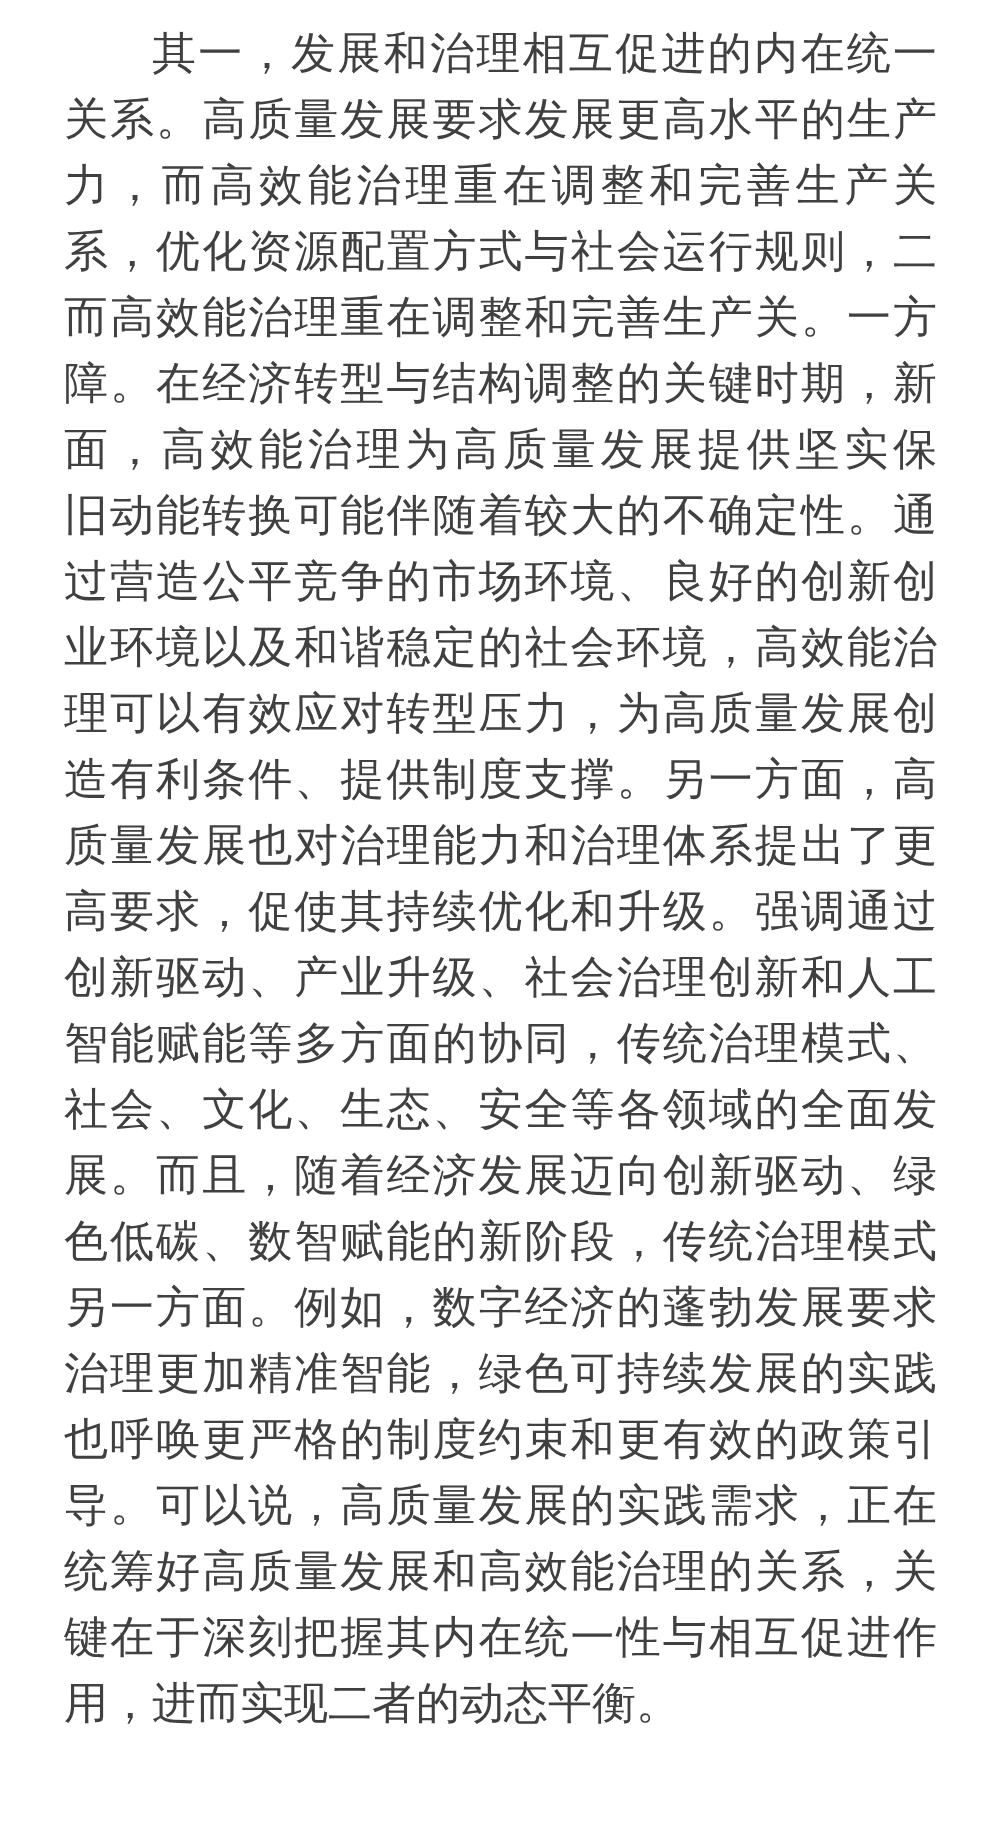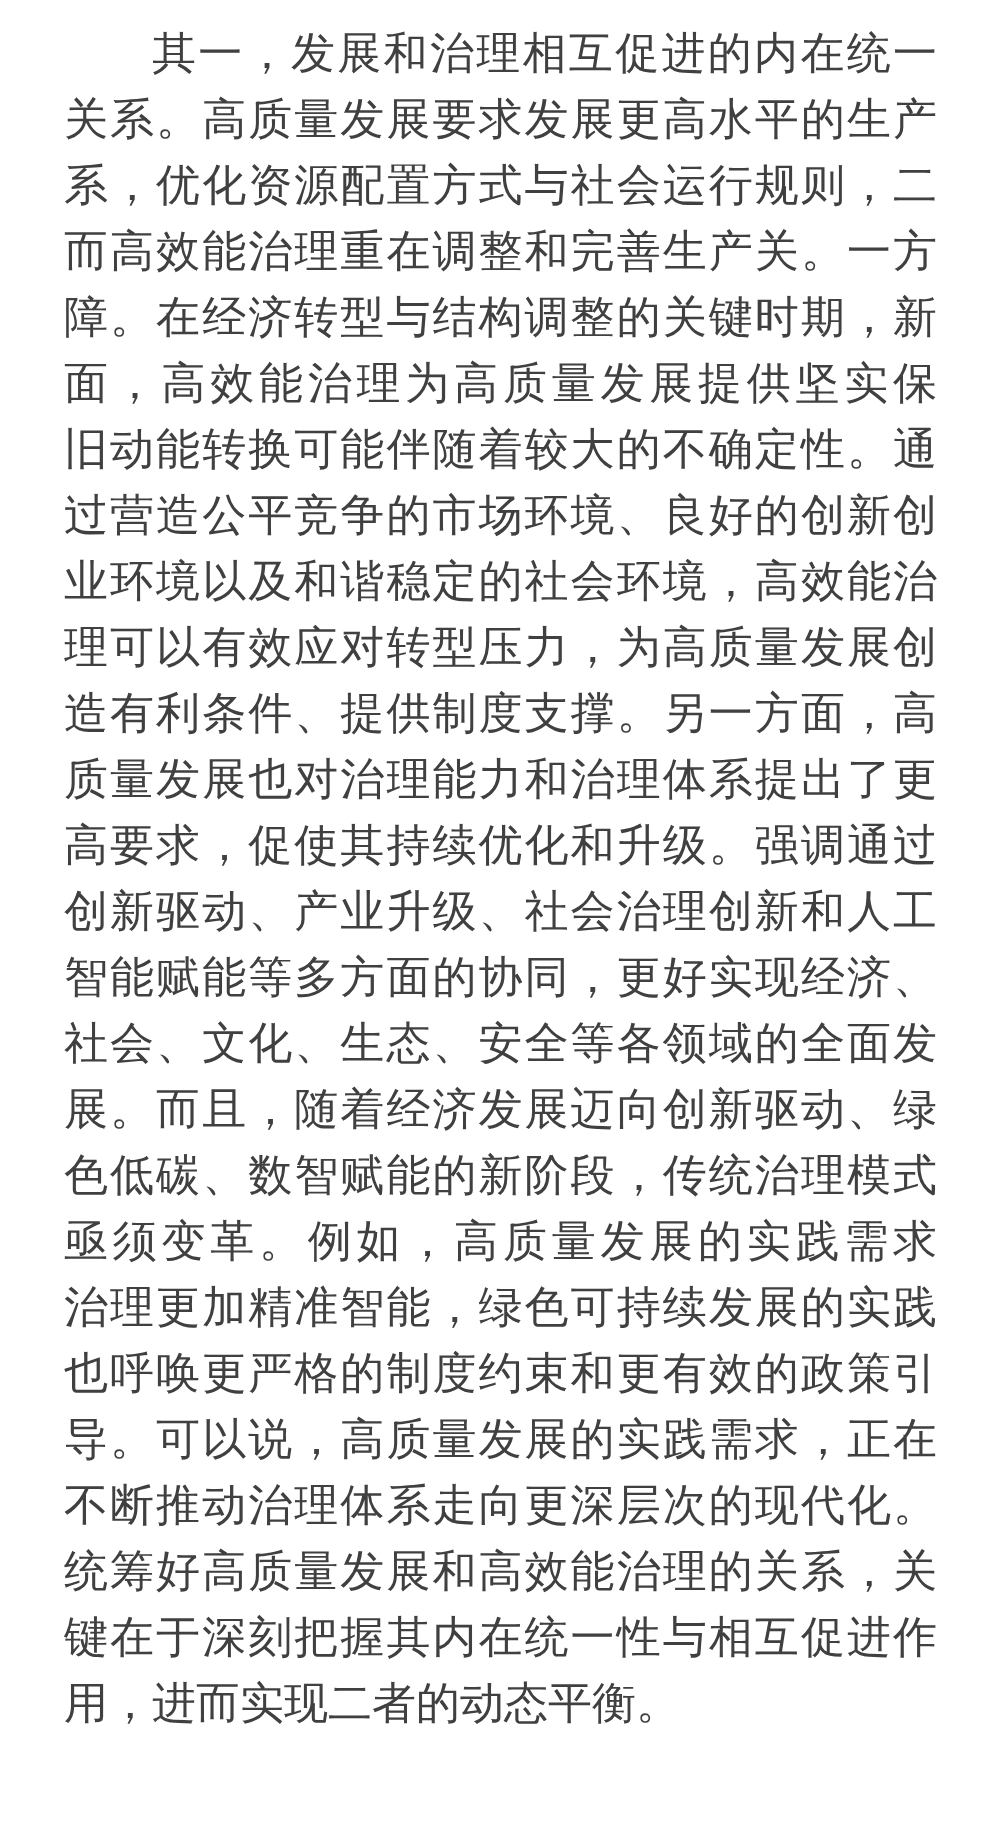--- a/index.html
+++ b/index.html
@@ -36,38 +36,38 @@
     text-align-last: left;
   }
 </style>
 </head>
 <body>
 
 <div class="page">
   <div class="paragraph" id="paragraph">
       <div class="line first">其一，发展和治理相互促进的内在统一</div>
       <div class="line">关系。高质量发展要求发展更高水平的生产</div>
+      <div class="line">力，而高效能治理重在调整和完善生产关</div>
       <div class="line">系，优化资源配置方式与社会运行规则，二</div>
       <div class="line">而高效能治理重在调整和完善生产关。一方</div>
       <div class="line">障。在经济转型与结构调整的关键时期，新</div>
       <div class="line">面，高效能治理为高质量发展提供坚实保</div>
       <div class="line">旧动能转换可能伴随着较大的不确定性。通</div>
       <div class="line">过营造公平竞争的市场环境、良好的创新创</div>
       <div class="line">业环境以及和谐稳定的社会环境，高效能治</div>
       <div class="line">理可以有效应对转型压力，为高质量发展创</div>
       <div class="line">造有利条件、提供制度支撑。另一方面，高</div>
       <div class="line">质量发展也对治理能力和治理体系提出了更</div>
       <div class="line">高要求，促使其持续优化和升级。强调通过</div>
       <div class="line">创新驱动、产业升级、社会治理创新和人工</div>
-      <div class="line">智能赋能等多方面的协同，更好实现经济、</div>
+      <div class="line">智能赋能等多方面的协同，传统治理模式、</div>
       <div class="line">社会、文化、生态、安全等各领域的全面发</div>
       <div class="line">展。而且，随着经济发展迈向创新驱动、绿</div>
       <div class="line">色低碳、数智赋能的新阶段，传统治理模式</div>
-      <div class="line">亟须变革。例如，高质量发展的实践需求</div>
+      <div class="line">另一方面。例如，数字经济的蓬勃发展要求</div>
       <div class="line">治理更加精准智能，绿色可持续发展的实践</div>
       <div class="line">也呼唤更严格的制度约束和更有效的政策引</div>
       <div class="line">导。可以说，高质量发展的实践需求，正在</div>
-      <div class="line">不断推动治理体系走向更深层次的现代化。</div>
       <div class="line">统筹好高质量发展和高效能治理的关系，关</div>
       <div class="line">键在于深刻把握其内在统一性与相互促进作</div>
       <div class="line last">用，进而实现二者的动态平衡。</div>
     </div>
 </div>
 
 </body></html>

